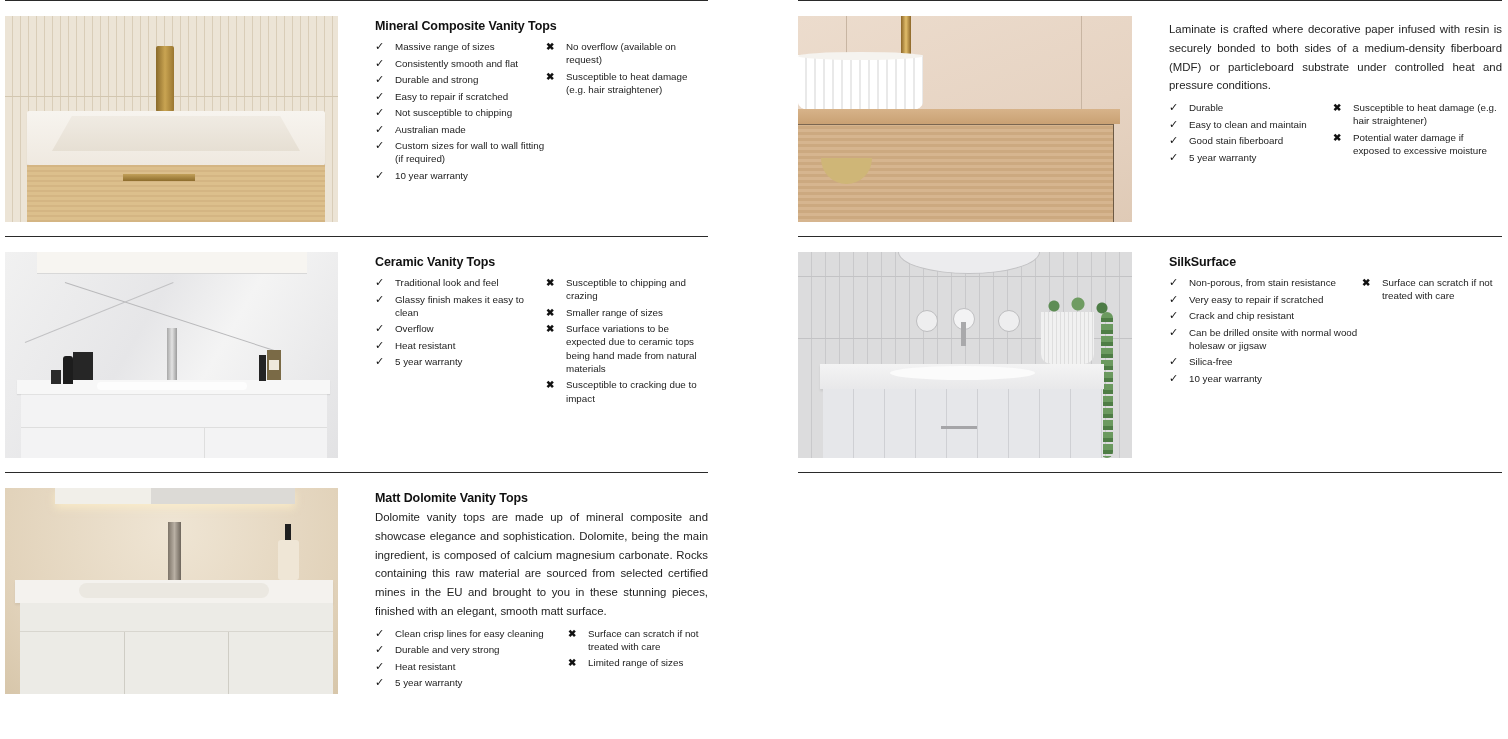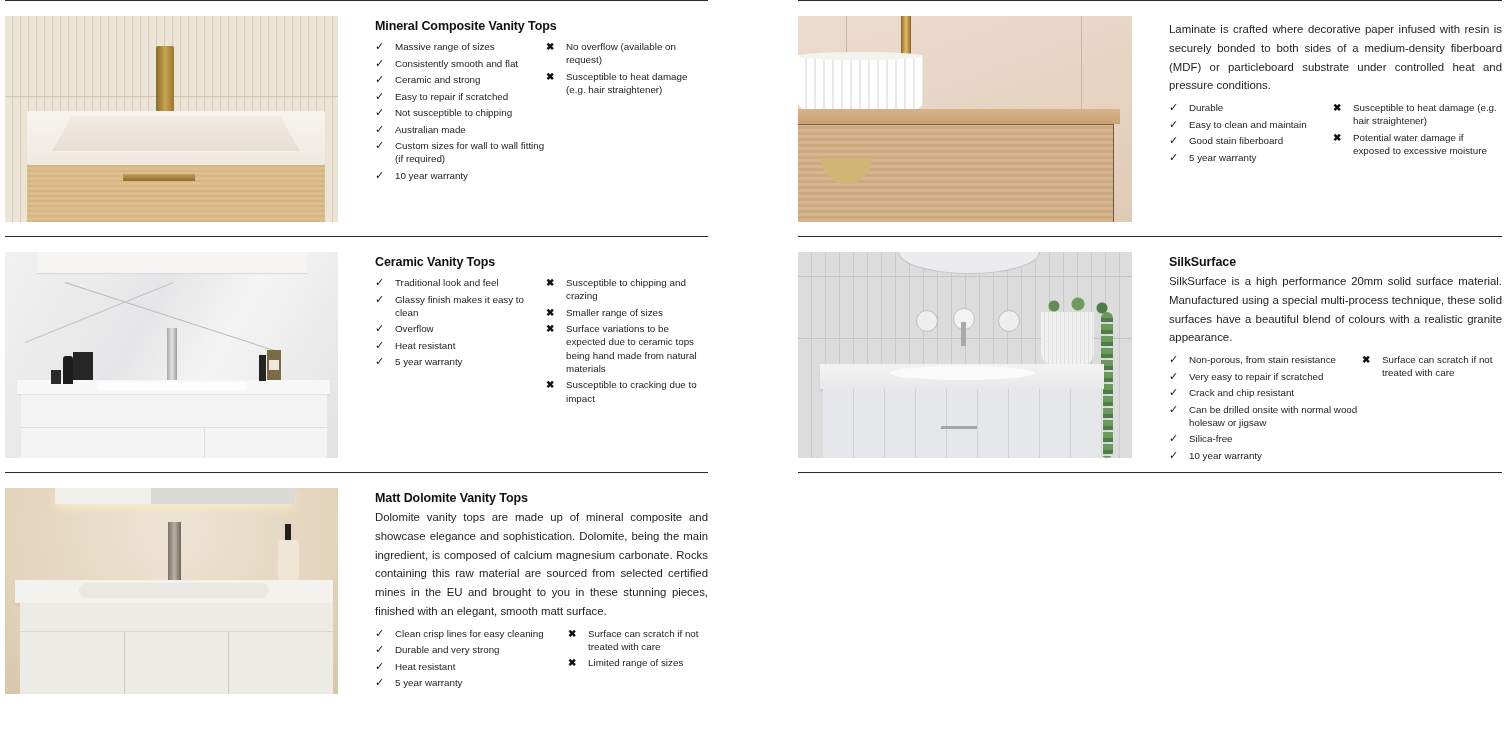--- a/index.html
+++ b/index.html
@@ -115,21 +115,21 @@
             <li class="item">
               <span class="mark">✓</span>
               <span class="lbl">Massive range of sizes</span>
             </li>
             <li class="item">
               <span class="mark">✓</span>
               <span class="lbl">Consistently smooth and flat</span>
             </li>
             <li class="item">
               <span class="mark">✓</span>
-              <span class="lbl">Ceramic and strong</span>
+              <span class="lbl">Durable and strong</span>
             </li>
             <li class="item">
               <span class="mark">✓</span>
               <span class="lbl">Easy to repair if scratched</span>
             </li>
             <li class="item">
               <span class="mark">✓</span>
               <span class="lbl">Not susceptible to chipping</span>
             </li>
             <li class="item">
@@ -334,21 +334,20 @@
       <div class="ph pot"></div>
         <div class="ph leaves"></div>
         <div class="ph vine"></div>
         <div class="ph top"></div>
         <div class="ph basin"></div>
         <div class="ph cab"></div>
         <div class="ph handle"></div>
     </div>
     <div class="text">
       <h2 class="title">SilkSurface</h2>
-      <p class="desc">SilkSurface is a high performance 20mm solid surface material. Manufactured using a special multi-process technique, these solid surfaces have a beautiful blend of colours with a realistic granite appearance.</p>
       <div class="lists">
         <ul class="pros" style="width:193px">
             <li class="item">
               <span class="mark">✓</span>
               <span class="lbl">Non-porous, from stain resistance</span>
             </li>
             <li class="item">
               <span class="mark">✓</span>
               <span class="lbl">Very easy to repair if scratched</span>
             </li>

